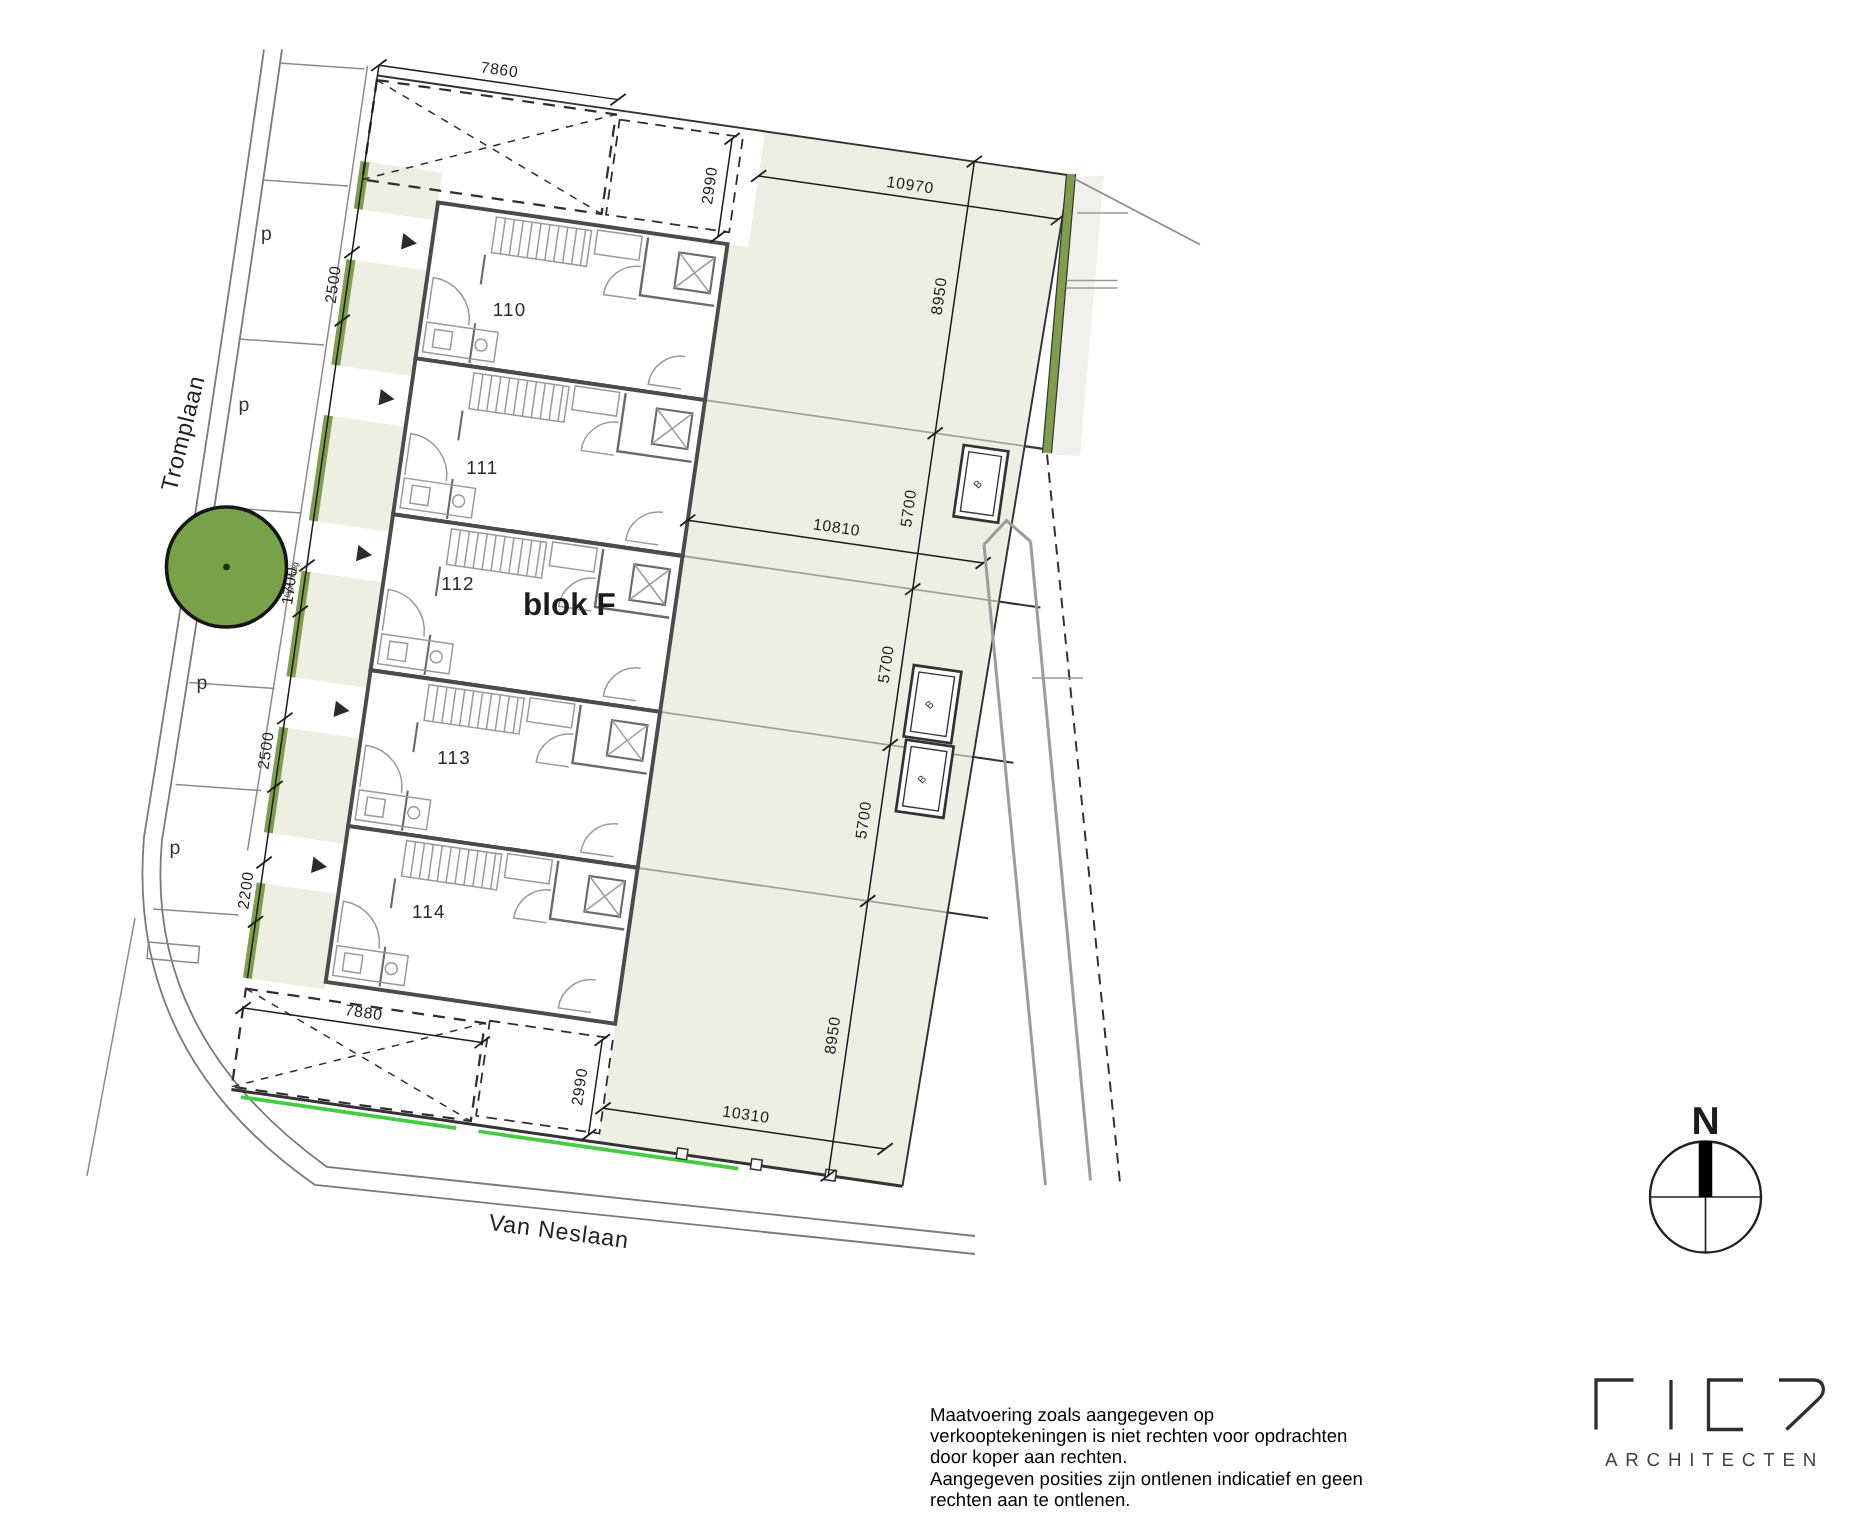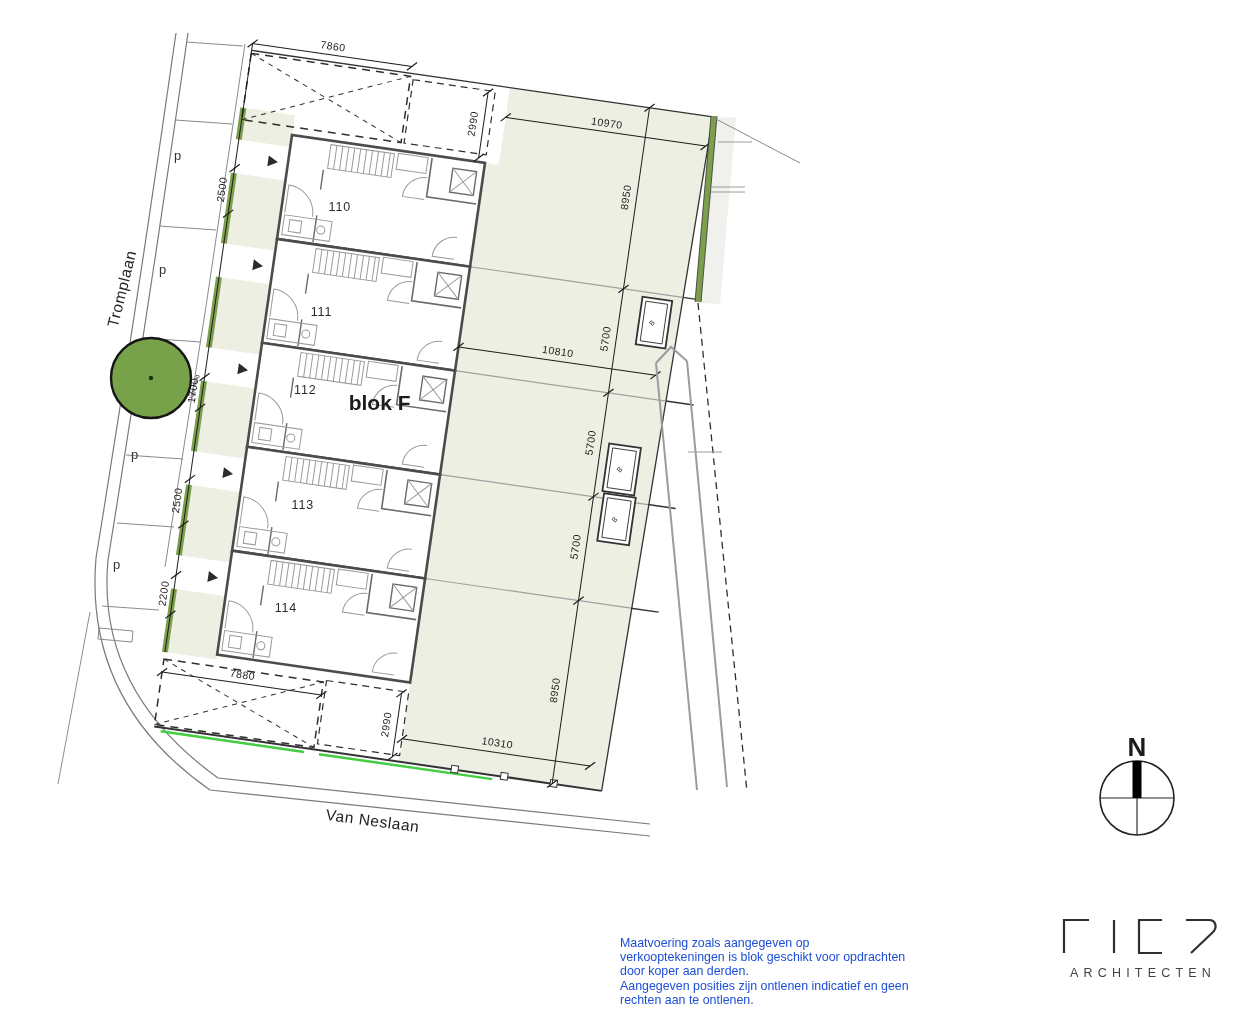--- a/index.html
+++ b/index.html
@@ -10,21 +10,21 @@
   text.dim{font-size:10.5px;letter-spacing:.5px;}
   text.unit{font-size:12.5px;fill:#2b2b2b;letter-spacing:.8px;}
   text.street{font-size:15.5px;fill:#222;letter-spacing:.6px;}
   text.plabel{font-size:13px;fill:#333;}
   text.blok{font-size:21px;font-weight:600;}
   text.shed{font-size:7px;fill:#333;}
   text.tiny{font-size:5.5px;fill:#333;}
   text.north{font-size:26px;font-weight:bold;}
   text.archi{font-size:12.5px;fill:#424242;letter-spacing:5.2px;}
   .disclaimer{position:absolute;left:620px;top:936px;font-size:12.4px;line-height:14.2px;
-              color:#1d4ed8;font-family:"Liberation Sans",sans-serif;}
+              color:#000000;font-family:"Liberation Sans",sans-serif;}
 </style>
 </head>
 <body>
 
 <div class="canvas">
 
 <svg width="1248" height="1012" viewBox="0 0 1248 1012">
   <defs>
     <path id="tick" d="M-4.5,4.5 L4.5,-4.5" stroke="#1c1c1c" stroke-width="1.2"></path>
     <path id="tri" d="M0,-5.5 L10,0 L0,5.5 Z" fill="#2b2b2b"></path>
@@ -257,19 +257,19 @@
       <path d="M1114,920 V953"></path>
       <path d="M1162,920 H1139 V953 H1162"></path>
       <path d="M1186,920 H1209 C1216,920 1218,928 1212,933 L1191,953"></path>
     </g>
     <text class="archi" x="1143" y="977" text-anchor="middle">ARCHITECTEN</text>
   </g>
 </svg>
 
 <div class="disclaimer">
   <div>Maatvoering zoals aangegeven op</div>
-  <div>verkooptekeningen is blok geschikt voor opdrachten</div>
-  <div>door koper aan derden.</div>
+  <div>verkooptekeningen is niet rechten voor opdrachten</div>
+  <div>door koper aan rechten.</div>
   <div>Aangegeven posities zijn ontlenen indicatief en geen</div>
   <div>rechten aan te ontlenen.</div>
 </div>
 
 </div>
 
 </body></html>

